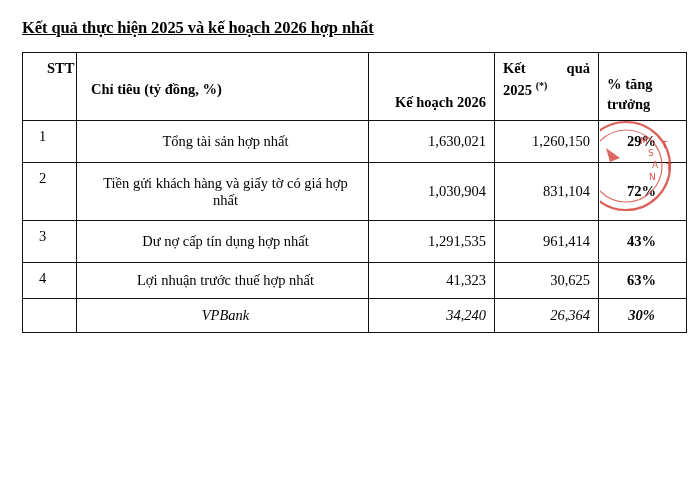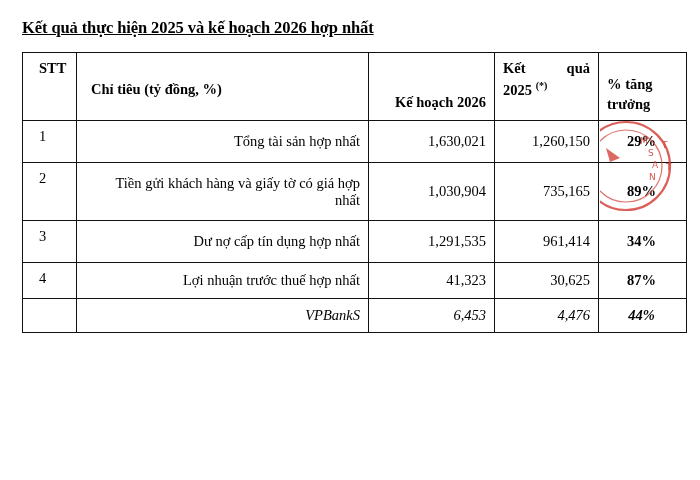--- a/index.html
+++ b/index.html
@@ -53,21 +53,21 @@
 
   thead td {
     font-weight: bold;
     height: 52px;
     vertical-align: top;
   }
   thead td.h-stt {
     text-align: left;
     vertical-align: top;
     padding-top: 7px;
-    padding-left: 16px;
+    padding-left: 24px;
   }
   thead td.h-name {
     text-align: left;
     vertical-align: bottom;
     padding-bottom: 22px;
     padding-left: 14px;
   }
   thead td.h-plan {
     text-align: right;
     vertical-align: bottom;
@@ -93,21 +93,21 @@
     padding-top: 22px;
     line-height: 1.35;
   }
   tbody td.c-idx {
     text-align: left;
     padding-left: 16px;
     vertical-align: top;
     padding-top: 7px;
   }
   tbody td.c-lbl {
-    text-align: right;
+    text-align: center;
     padding-left: 14px;
   }
   tbody td.c-num {
     text-align: right;
     padding-right: 8px;
   }
   tbody td.c-pct {
     text-align: center;
     padding-right: 10px;
     font-weight: bold;
@@ -163,43 +163,43 @@
         <td class="c-idx">1</td>
         <td class="c-lbl">Tổng tài sản hợp nhất</td>
         <td class="c-num">1,630,021</td>
         <td class="c-num">1,260,150</td>
         <td class="c-pct">29%</td>
       </tr>
       <tr class="r-xtall">
         <td class="c-idx">2</td>
         <td class="c-lbl">Tiền gửi khách hàng và giấy tờ có giá hợp nhất</td>
         <td class="c-num">1,030,904</td>
-        <td class="c-num">735,165</td>
-        <td class="c-pct">89%</td>
+        <td class="c-num">831,104</td>
+        <td class="c-pct">72%</td>
       </tr>
       <tr class="r-tall">
         <td class="c-idx">3</td>
         <td class="c-lbl">Dư nợ cấp tín dụng hợp nhất</td>
         <td class="c-num">1,291,535</td>
         <td class="c-num">961,414</td>
-        <td class="c-pct">34%</td>
+        <td class="c-pct">43%</td>
       </tr>
       <tr class="r-norm">
         <td class="c-idx">4</td>
         <td class="c-lbl">Lợi nhuận trước thuế hợp nhất</td>
         <td class="c-num">41,323</td>
         <td class="c-num">30,625</td>
-        <td class="c-pct">87%</td>
+        <td class="c-pct">63%</td>
       </tr>
       <tr class="sub">
         <td class="c-idx"></td>
-        <td class="c-lbl">VPBankS</td>
-        <td class="c-num">6,453</td>
-        <td class="c-num">4,476</td>
-        <td class="c-pct">44%</td>
+        <td class="c-lbl">VPBank</td>
+        <td class="c-num">34,240</td>
+        <td class="c-num">26,364</td>
+        <td class="c-pct">30%</td>
       </tr>
     </tbody>
   </table>
 
   <div class="stamp">
     <svg width="96" height="96" viewBox="0 0 96 96" xmlns="http://www.w3.org/2000/svg">
       <circle cx="26" cy="48" r="44" fill="none" stroke="#d4443c" stroke-width="2.2" opacity="0.85"></circle>
       <circle cx="26" cy="48" r="36" fill="none" stroke="#d4443c" stroke-width="1.2" opacity="0.75"></circle>
       <path d="M6 30 L20 40 L10 44 Z" fill="#d4443c" opacity="0.8"></path>
       <text x="40" y="26" font-family="DejaVu Sans, sans-serif" font-size="9" fill="#d4443c" opacity="0.9">M</text>

